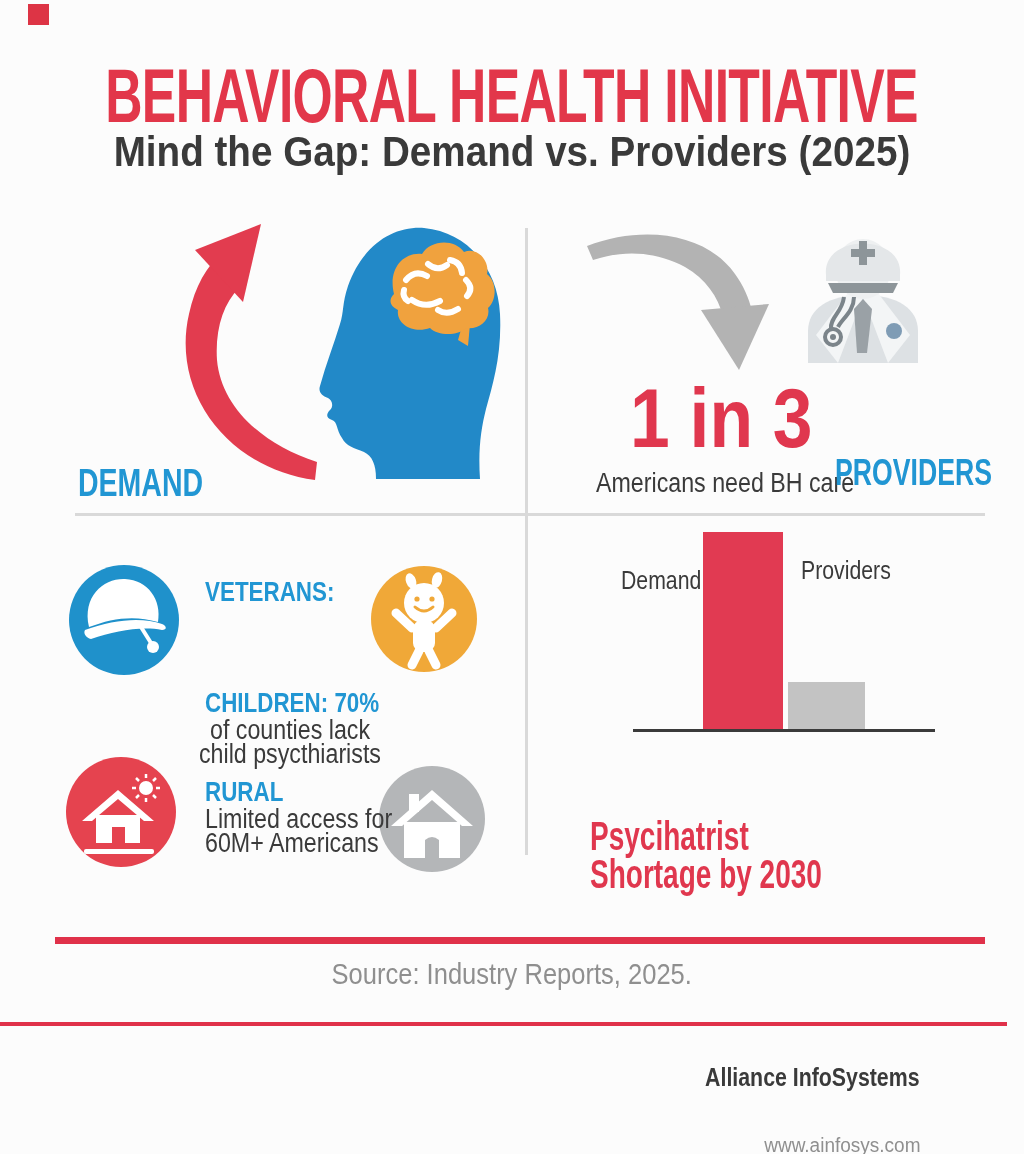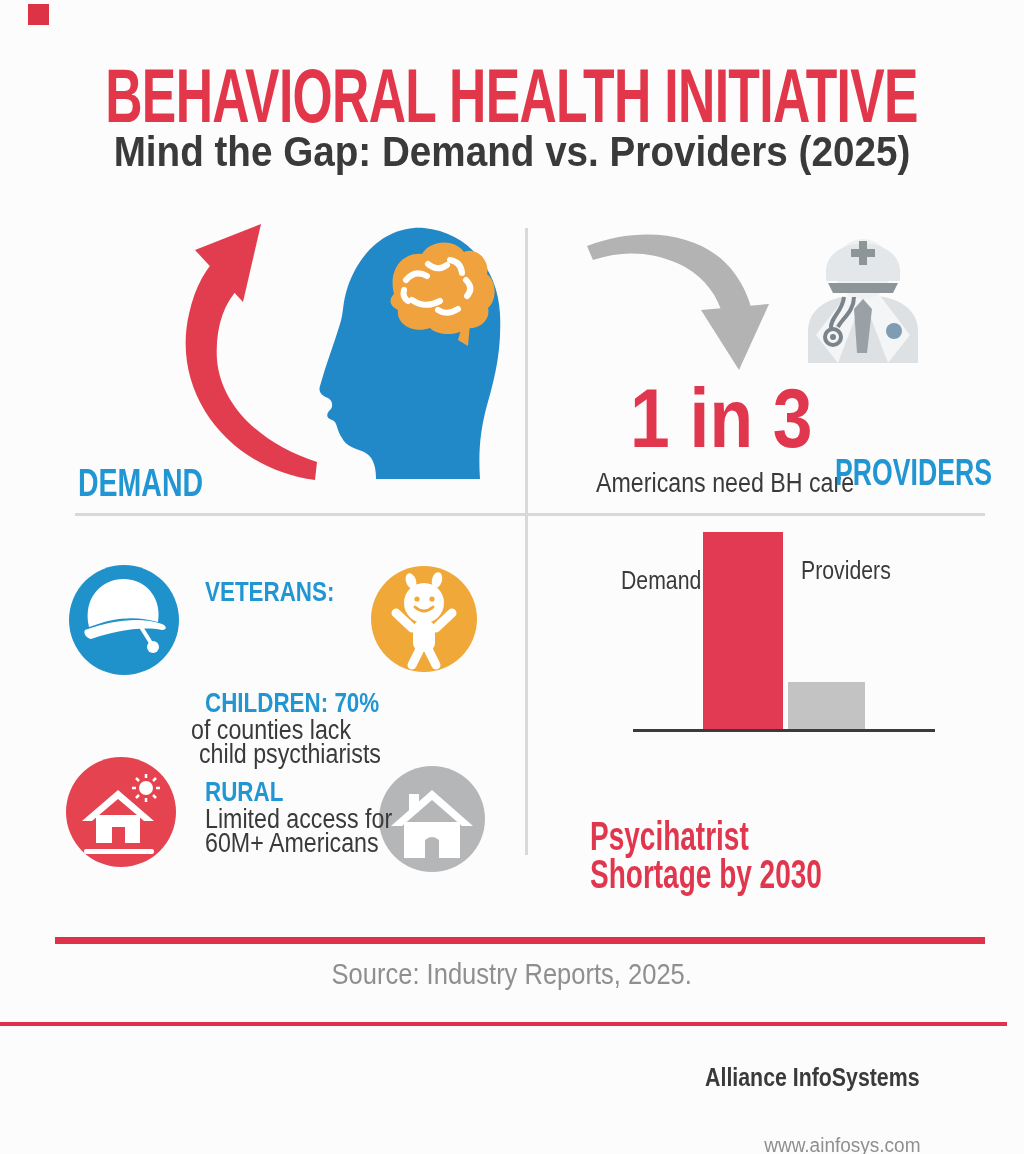--- a/index.html
+++ b/index.html
@@ -151,21 +151,21 @@
     </svg>
   </div>
 
   <div class="abs" style="left:205px;top:576px;">
     <span class="cond bluehead" style="--sx:.8;font-size:28px;">VETERANS:</span>
   </div>
 
   <div class="abs" style="left:205px;top:687px;">
     <span class="cond bluehead" style="--sx:.8;font-size:28px;">CHILDREN: 70%</span>
   </div>
-  <div class="abs" style="left:191px;top:715px;">
+  <div class="abs" style="left:210px;top:715px;">
     <span class="cond bodytext" style="--sx:.86;font-size:27px;">of counties lack</span>
   </div>
   <div class="abs" style="left:199px;top:739px;">
     <span class="cond bodytext" style="--sx:.86;font-size:27px;">child psycthiarists</span>
   </div>
 
   <div class="abs" style="left:205px;top:776px;">
     <span class="cond bluehead" style="--sx:.8;font-size:28px;">RURAL</span>
   </div>
   <div class="abs" style="left:205px;top:804px;">

